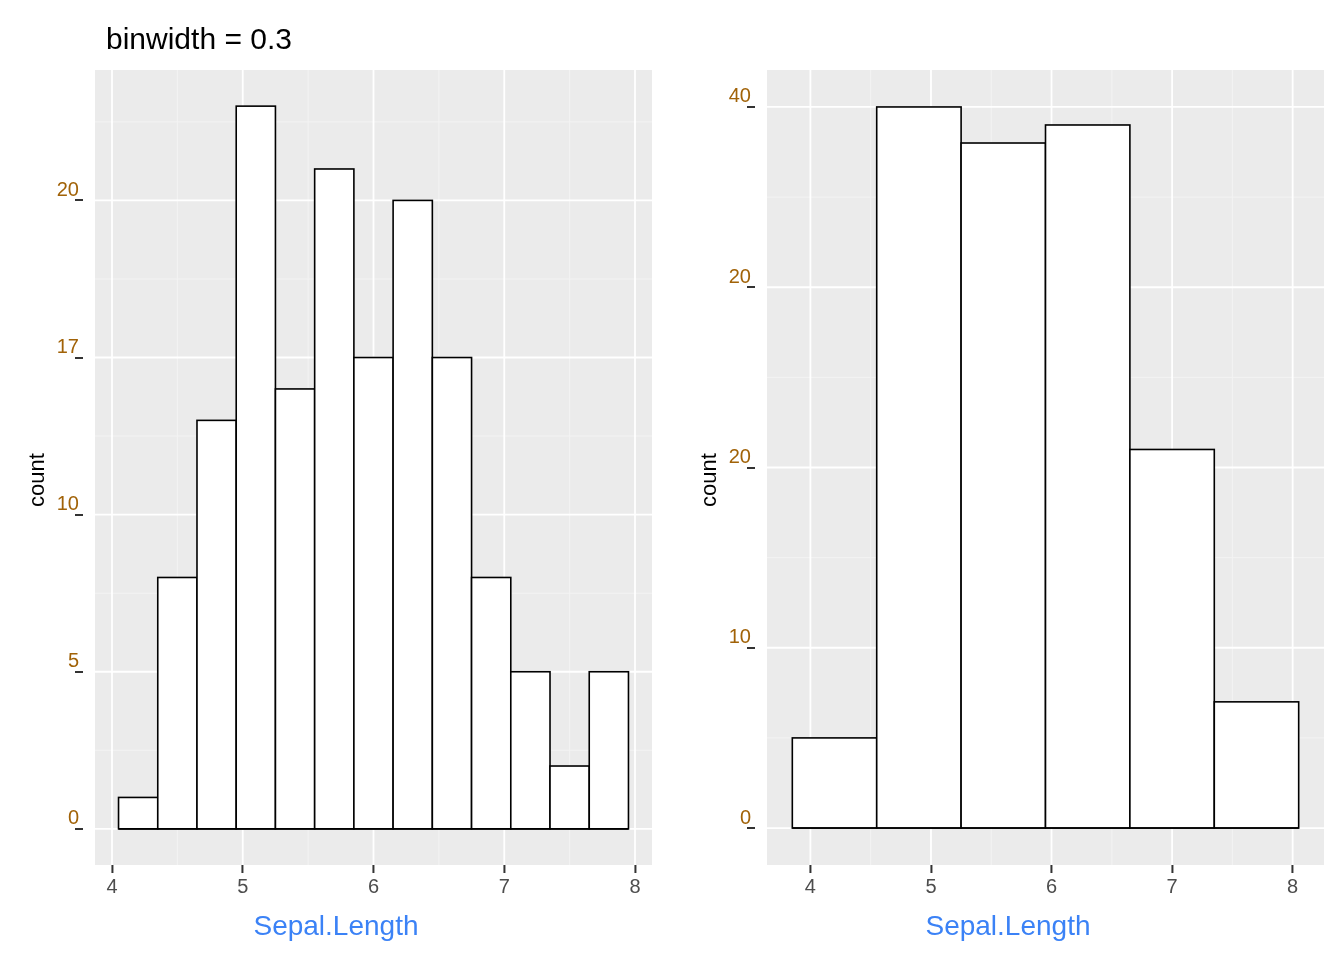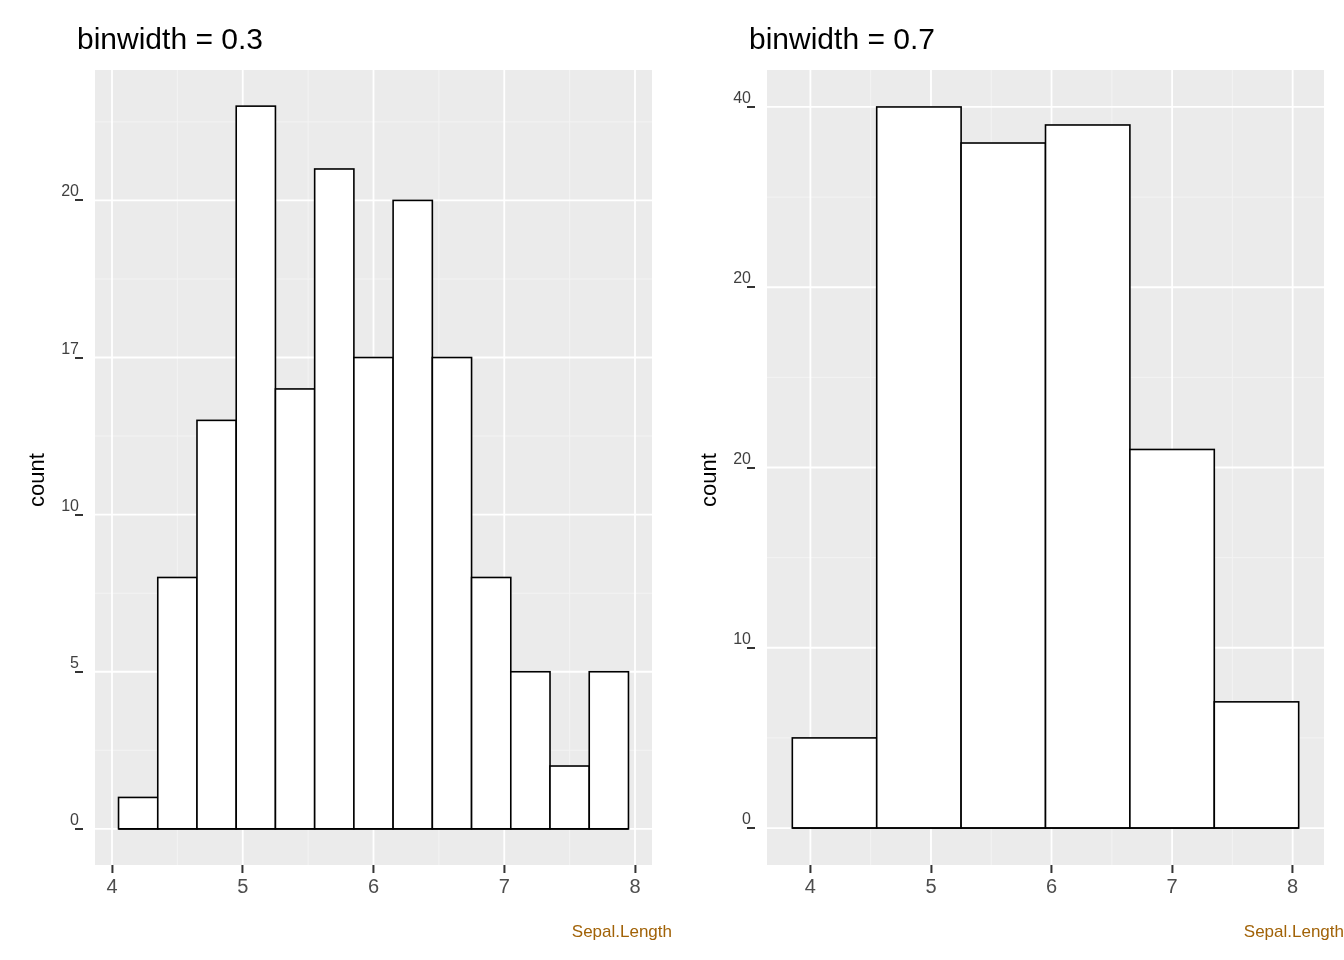--- a/index.html
+++ b/index.html
@@ -1,30 +1,30 @@
 <!DOCTYPE html>
 <html><head>
 <meta charset="utf-8">
 <style>
   html,body{margin:0;padding:0;background:#fff;font-family:Arial,Helvetica,sans-serif}
   .page{width:1344px;height:960px;position:relative}
   .panel{position:absolute;top:0;height:960px}
   .panel.left{left:0;width:672px}
   .panel.right{left:672px;width:672px}
-  .title{position:absolute;left:77px;top:22px;font-size:30px;color:#000}
+  .title{position:absolute;left:106px;top:22px;font-size:30px;color:#000}
   .ylabel{position:absolute;left:10px;top:50%;transform:translateY(-50%) rotate(-90deg);transform-origin:center;font-size:22px;color:#000}
-  .xlabel{position:absolute;bottom:18px;width:100%;text-align:right;font-size:17px;color:#a16207}
+  .xlabel{position:absolute;bottom:18px;width:100%;text-align:center;font-size:28px;color:#3b82f6}
   .plot{position:absolute;left:95px;top:70px;right:20px;bottom:95px;background:#ebebeb}
   .grid line.minor{stroke:#f3f3f3;stroke-width:1}
   .grid line.major{stroke:#ffffff;stroke-width:1.8}
   .bar{fill:#ffffff;stroke:#000;stroke-width:1.6}
   .baseline{stroke:#000;stroke-width:1.6}
   .yticks{position:absolute;left:0;top:70px;bottom:95px;width:95px}
   .ytick{position:absolute;right:12px;display:flex;align-items:center;height:0}
-  .ytick span{font-size:16px;color:#404040;transform:translateY(-50%);padding-right:4px}
+  .ytick span{font-size:20px;color:#a16207;transform:translateY(-50%);padding-right:4px}
   .ytick .dash{width:8px;height:2px;background:#333;position:absolute;right:0px;top:-1px}
   .xticks{position:absolute;left:95px;right:20px;bottom:55px;height:40px}
   .xtick{position:absolute;top:0;transform:translateX(-50%);text-align:center}
   .xtick .dash{width:2px;height:8px;background:#333;margin:0 auto}
   .xtick span{font-size:20px;color:#4d4d4d;display:block;margin-top:2px}
 </style>
 </head>
 <body>
 <div class="page">
 
@@ -109,21 +109,20 @@
         </div>
         <div class="xtick" style="left: 540.002px;">
           <div class="dash"></div>
           <span>8</span>
         </div>
       </div>
   <div class="xlabel">Sepal.Length</div>
 </div>
 
 <div class="panel right">
-  <div class="title">binwidth = 0.7</div>
   <div class="ylabel">count</div>
   <div class="yticks" id="yticks1">
         <div class="ytick" style="top: 758.044px;">
           <span>0</span>
           <div class="dash"></div>
         </div>
         <div class="ytick" style="top: 577.772px;">
           <span>10</span>
           <div class="dash"></div>
         </div>

